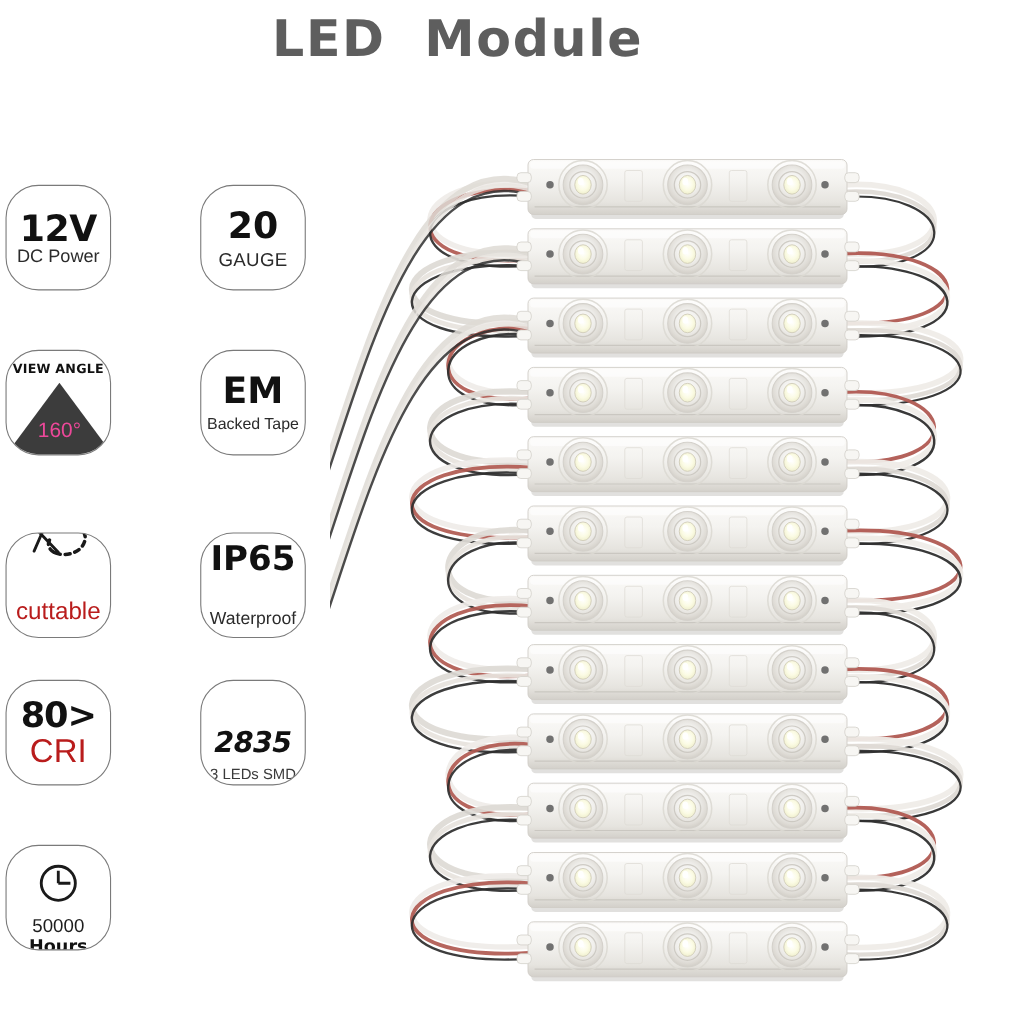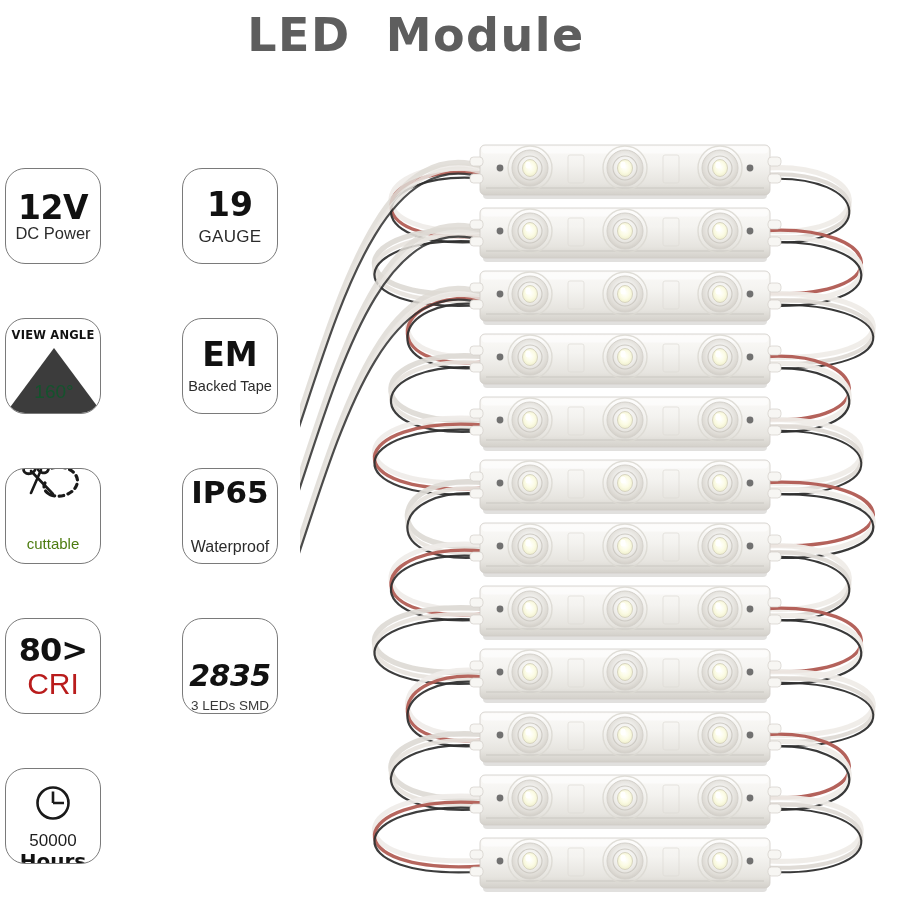--- a/index.html
+++ b/index.html
@@ -41,21 +41,21 @@
     color: #5e5e5e;
     white-space: pre;
   }
 
   
   .badge {
     position: absolute;
     width: 96px;
     height: 96px;
     border: 1.4px solid #7a7a7a;
-    border-radius: 20px;
+    border-radius: 30px;
     background: #ffffff;
     box-sizing: border-box;
     overflow: hidden;
     display: flex;
     flex-direction: column;
     align-items: center;
     justify-content: center;
     text-align: center;
   }
   .badge .big {
@@ -68,21 +68,21 @@
     font-family: "Liberation Sans", sans-serif;
     color: #2b2b2b;
     line-height: 1;
   }
 
   
   .col1 { left: 5px; }
   .col2 { left: 182px; }
   .r1 { top: 168px; }
   .r2 { top: 318px; }
-  .r3 { top: 468px; gap: 24px; }
+  .r3 { top: 484px; gap: 24px; }
   .r4 { top: 618px; }
   .r5 { top: 768px; }
 
   
   #badge-voltage .big { font-size: 33px; letter-spacing: -0.5px; }
   #badge-voltage .sub { font-size: 16.5px; margin-top: 1px; }
 
   #badge-gauge .big { font-size: 33px; }
   #badge-gauge .sub { font-size: 17px; margin-top: 7px; letter-spacing: 0.3px; }
 
@@ -107,46 +107,46 @@
     z-index: 1;
   }
   .va-deg {
     position: absolute;
     left: 0;
     bottom: 10px;
     width: 96px;
     text-align: center;
     font-family: "Liberation Sans", sans-serif;
     font-size: 19px;
-    color: #14532d;
+    color: #ec4899;
     z-index: 2;
   }
 
   #badge-em .big { font-size: 33px; letter-spacing: 0px; }
   #badge-em .sub { font-size: 14.5px; margin-top: 8px; }
 
   #badge-cuttable { justify-content: flex-end; padding-bottom: 12px; }
-  #badge-cuttable .sub { font-size: 15px; color: #4d7c0f; }
+  #badge-cuttable .sub { font-size: 22px; color: #b91c1c; }
   .scissors-wrap { margin-bottom: 7px; }
 
   #badge-ip65 .big { font-size: 31px; letter-spacing: 0px; }
   #badge-ip65 .sub { font-size: 16px; margin-top: 7px; }
 
   #badge-cri .big { font-size: 32px; letter-spacing: -1px; }
   #badge-cri .sub { font-size: 30px; margin-top: 3px; color: #b91c1c; }
 
-  #badge-smd .big { font-size: 30px; font-style: italic; letter-spacing: -0.5px; margin-top: 42px; }
+  #badge-smd .big { font-size: 26px; font-style: italic; letter-spacing: -0.5px; margin-top: 42px; }
   #badge-smd .sub { font-size: 13.5px; margin-top: 8px; color: #3a3a3a; text-align: right; }
 
   #badge-hours { justify-content: flex-start; padding-top: 14px; }
   #badge-hours .sub { font-size: 17px; color: #1d1d1d; }
   #badge-hours .subb {
     font-family: "DejaVu Sans", sans-serif;
     font-weight: 700;
-    font-size: 20px;
+    font-size: 16px;
     color: #111;
     margin-top: 2px;
     line-height: 1;
   }
   .clock-wrap { margin-bottom: 5px; }
 
   
   #product {
     position: absolute;
     left: 300px;
@@ -204,21 +204,21 @@
         <circle cx="20" cy="20" r="15.5" fill="none" stroke="#1a1a1a" stroke-width="2.6"></circle>
         <path d="M20 20 L20 8.5" stroke="#1a1a1a" stroke-width="2.6" stroke-linecap="butt"></path>
         <path d="M20 20 L31 20" stroke="#1a1a1a" stroke-width="2.6" stroke-linecap="butt"></path>
       </svg>
     </div>
     <div class="sub">50000</div>
     <div class="subb">Hours</div>
   </div>
 
   <div class="badge col2 r1" id="badge-gauge">
-    <div class="big">19</div>
+    <div class="big">20</div>
     <div class="sub">GAUGE</div>
   </div>
 
   <div class="badge col2 r2" id="badge-em">
     <div class="big">EM</div>
     <div class="sub">Backed Tape</div>
   </div>
 
   <div class="badge col2 r3" id="badge-ip65">
     <div class="big">IP65</div>

